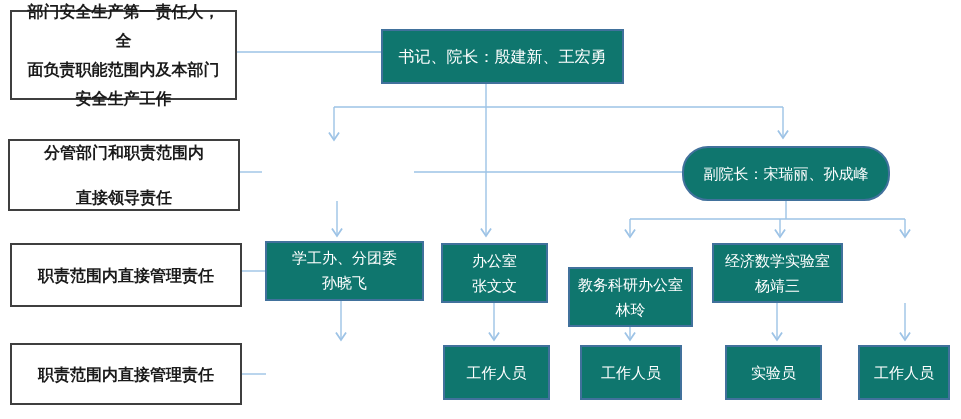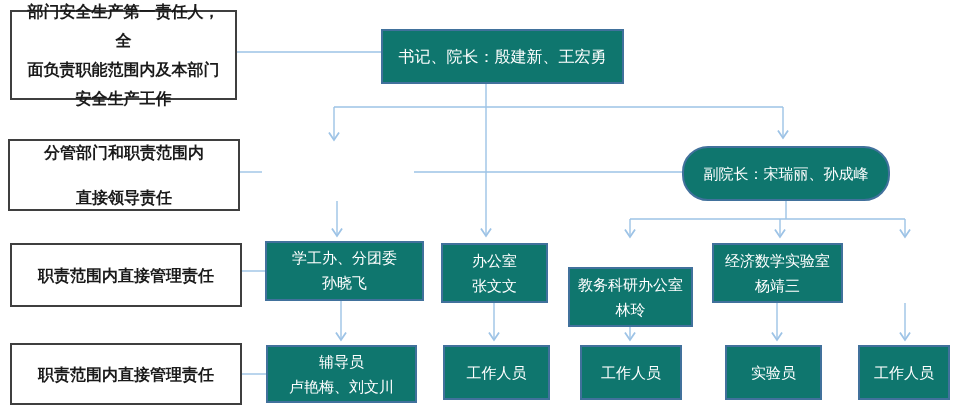--- a/index.html
+++ b/index.html
@@ -102,24 +102,20 @@
   </div>
   <div class="node" style="left:568px; top:243px; width:125px; height:60px;margin-top:24px;">
     <span class="ln">教务科研办公室</span>
     <span class="ln">林玲</span>
   </div>
   <div class="node" style="left:712px; top:243px; width:131px; height:60px;">
     <span class="ln">经济数学实验室</span>
     <span class="ln">杨靖三</span>
   </div>
 
-  <div class="node" style="left:266px; top:345px; width:151px; height:58px;">
-    <span class="ln">辅导员</span>
-    <span class="ln">卢艳梅、刘文川</span>
-  </div>
   <div class="node" style="left:443px; top:345px; width:107px; height:55px;">
     <span class="ln">工作人员</span>
   </div>
   <div class="node" style="left:580px; top:345px; width:102px; height:55px;">
     <span class="ln">工作人员</span>
   </div>
   <div class="node" style="left:725px; top:345px; width:97px; height:55px;">
     <span class="ln">实验员</span>
   </div>
   <div class="node" style="left:858px; top:345px; width:92px; height:55px;">

